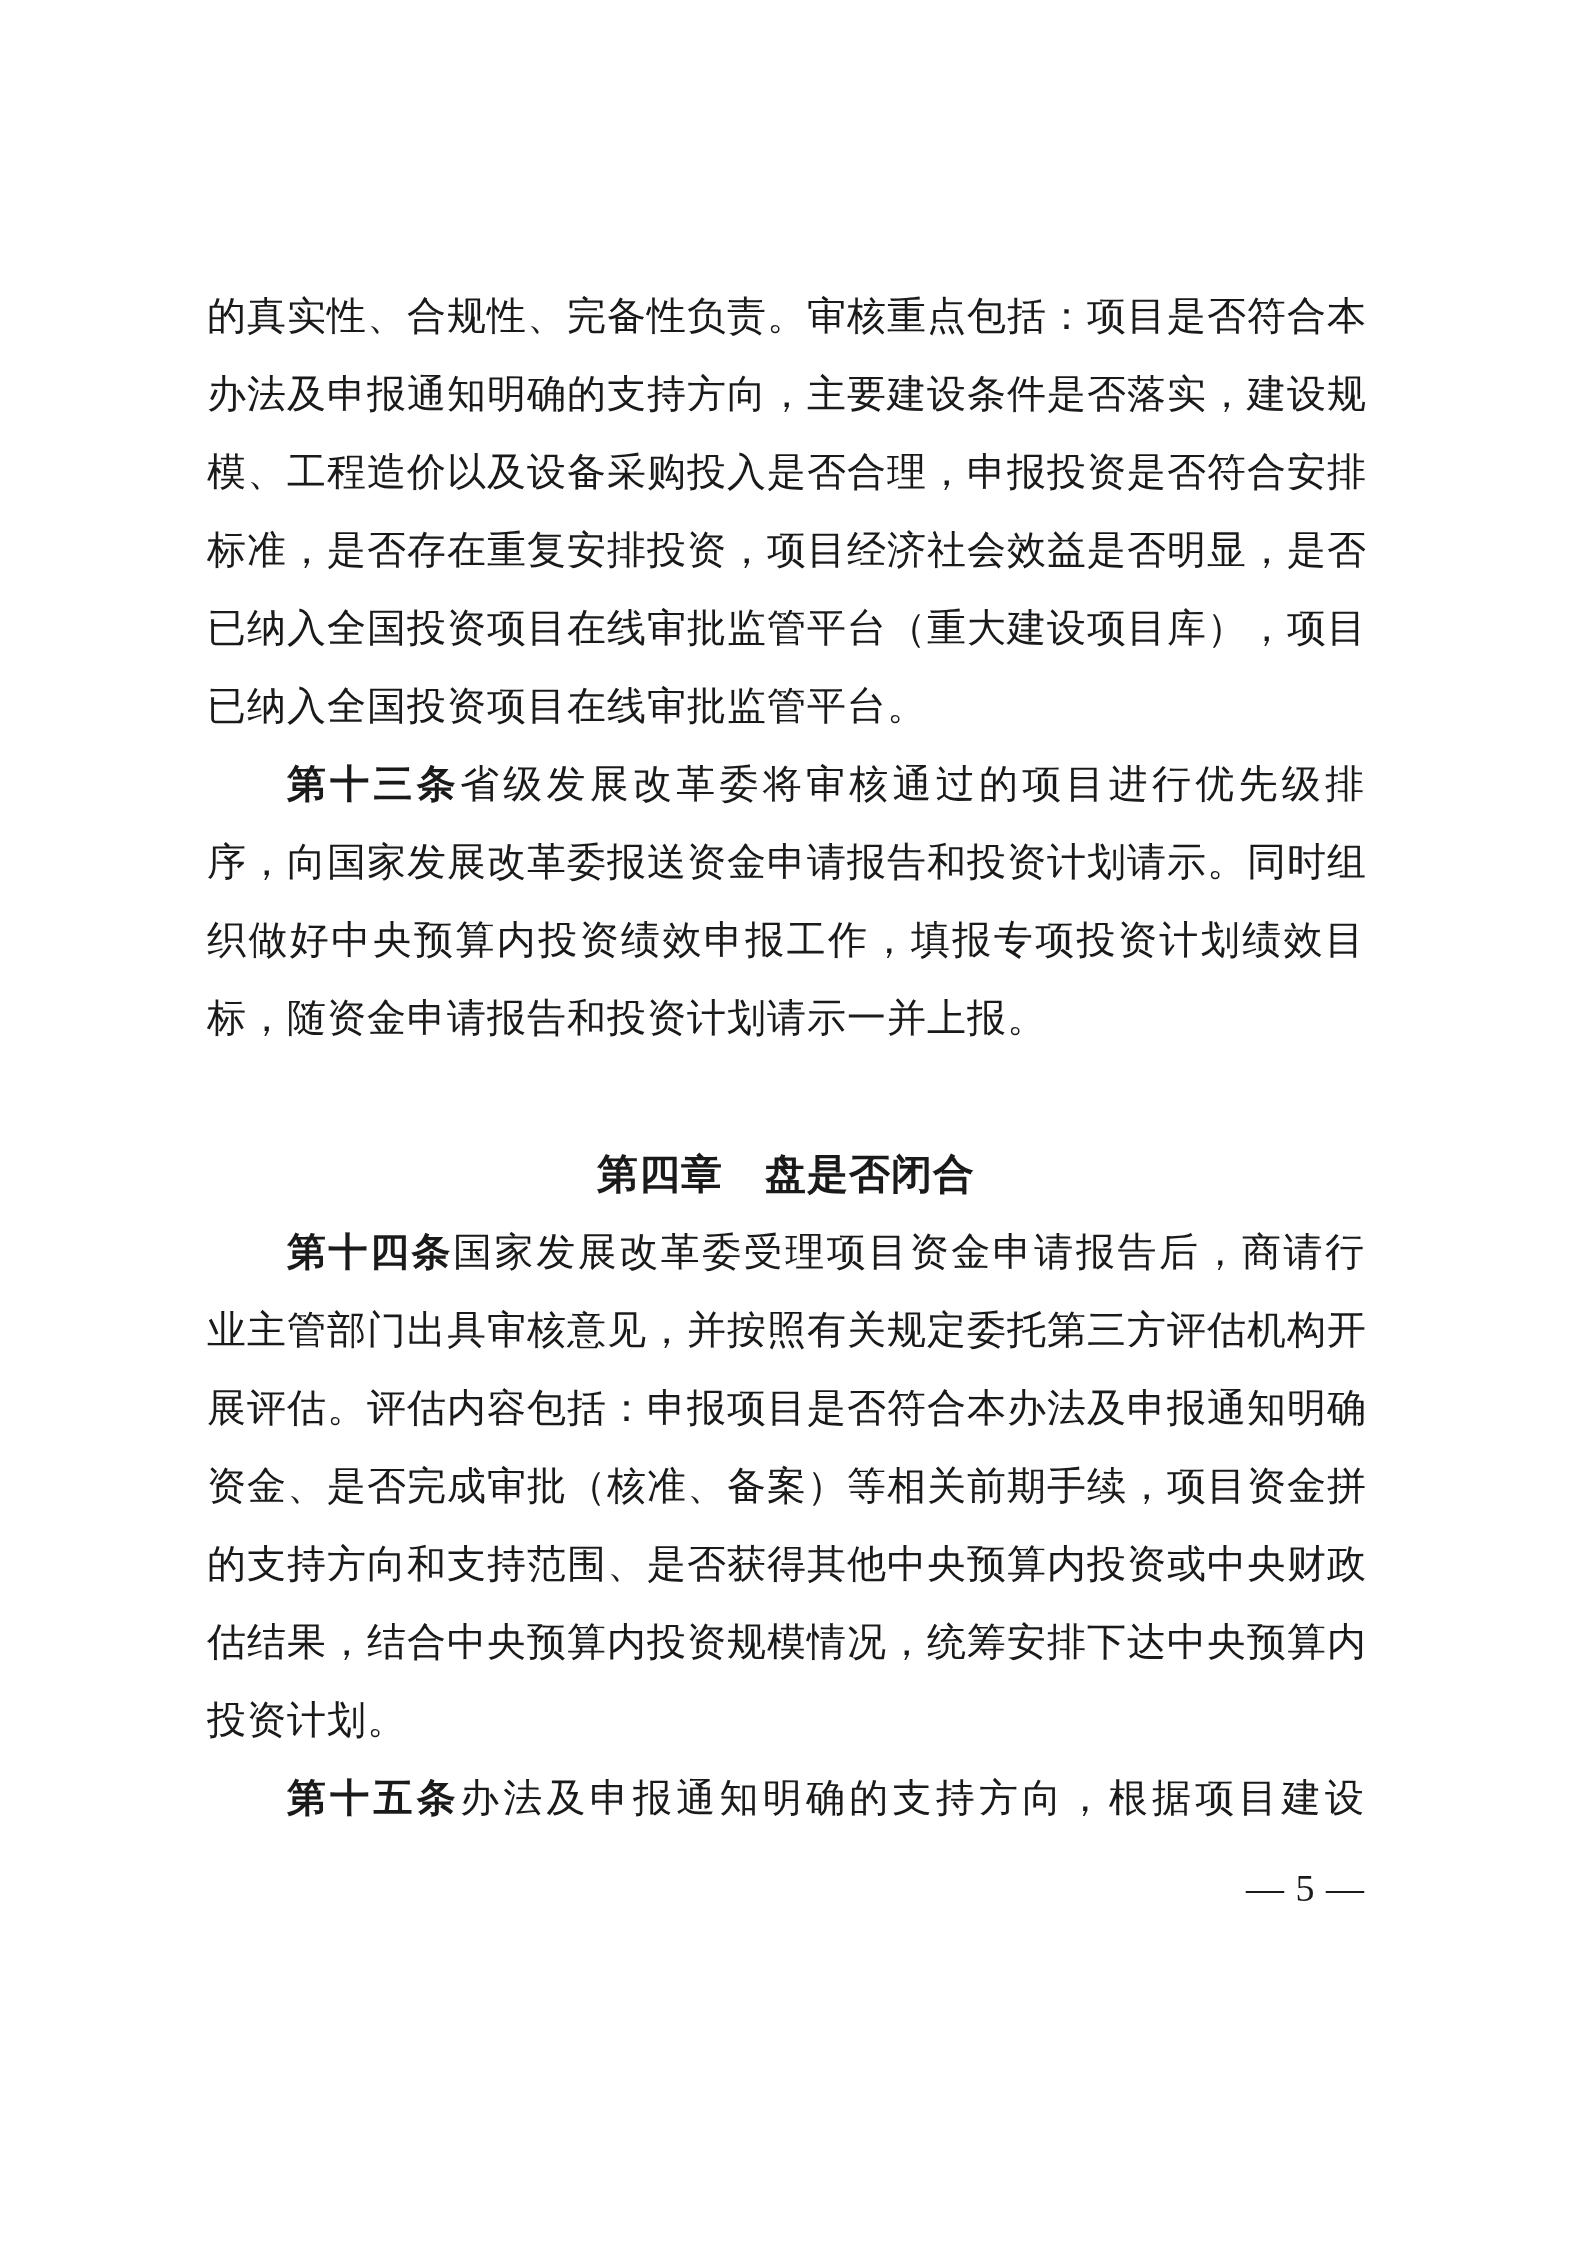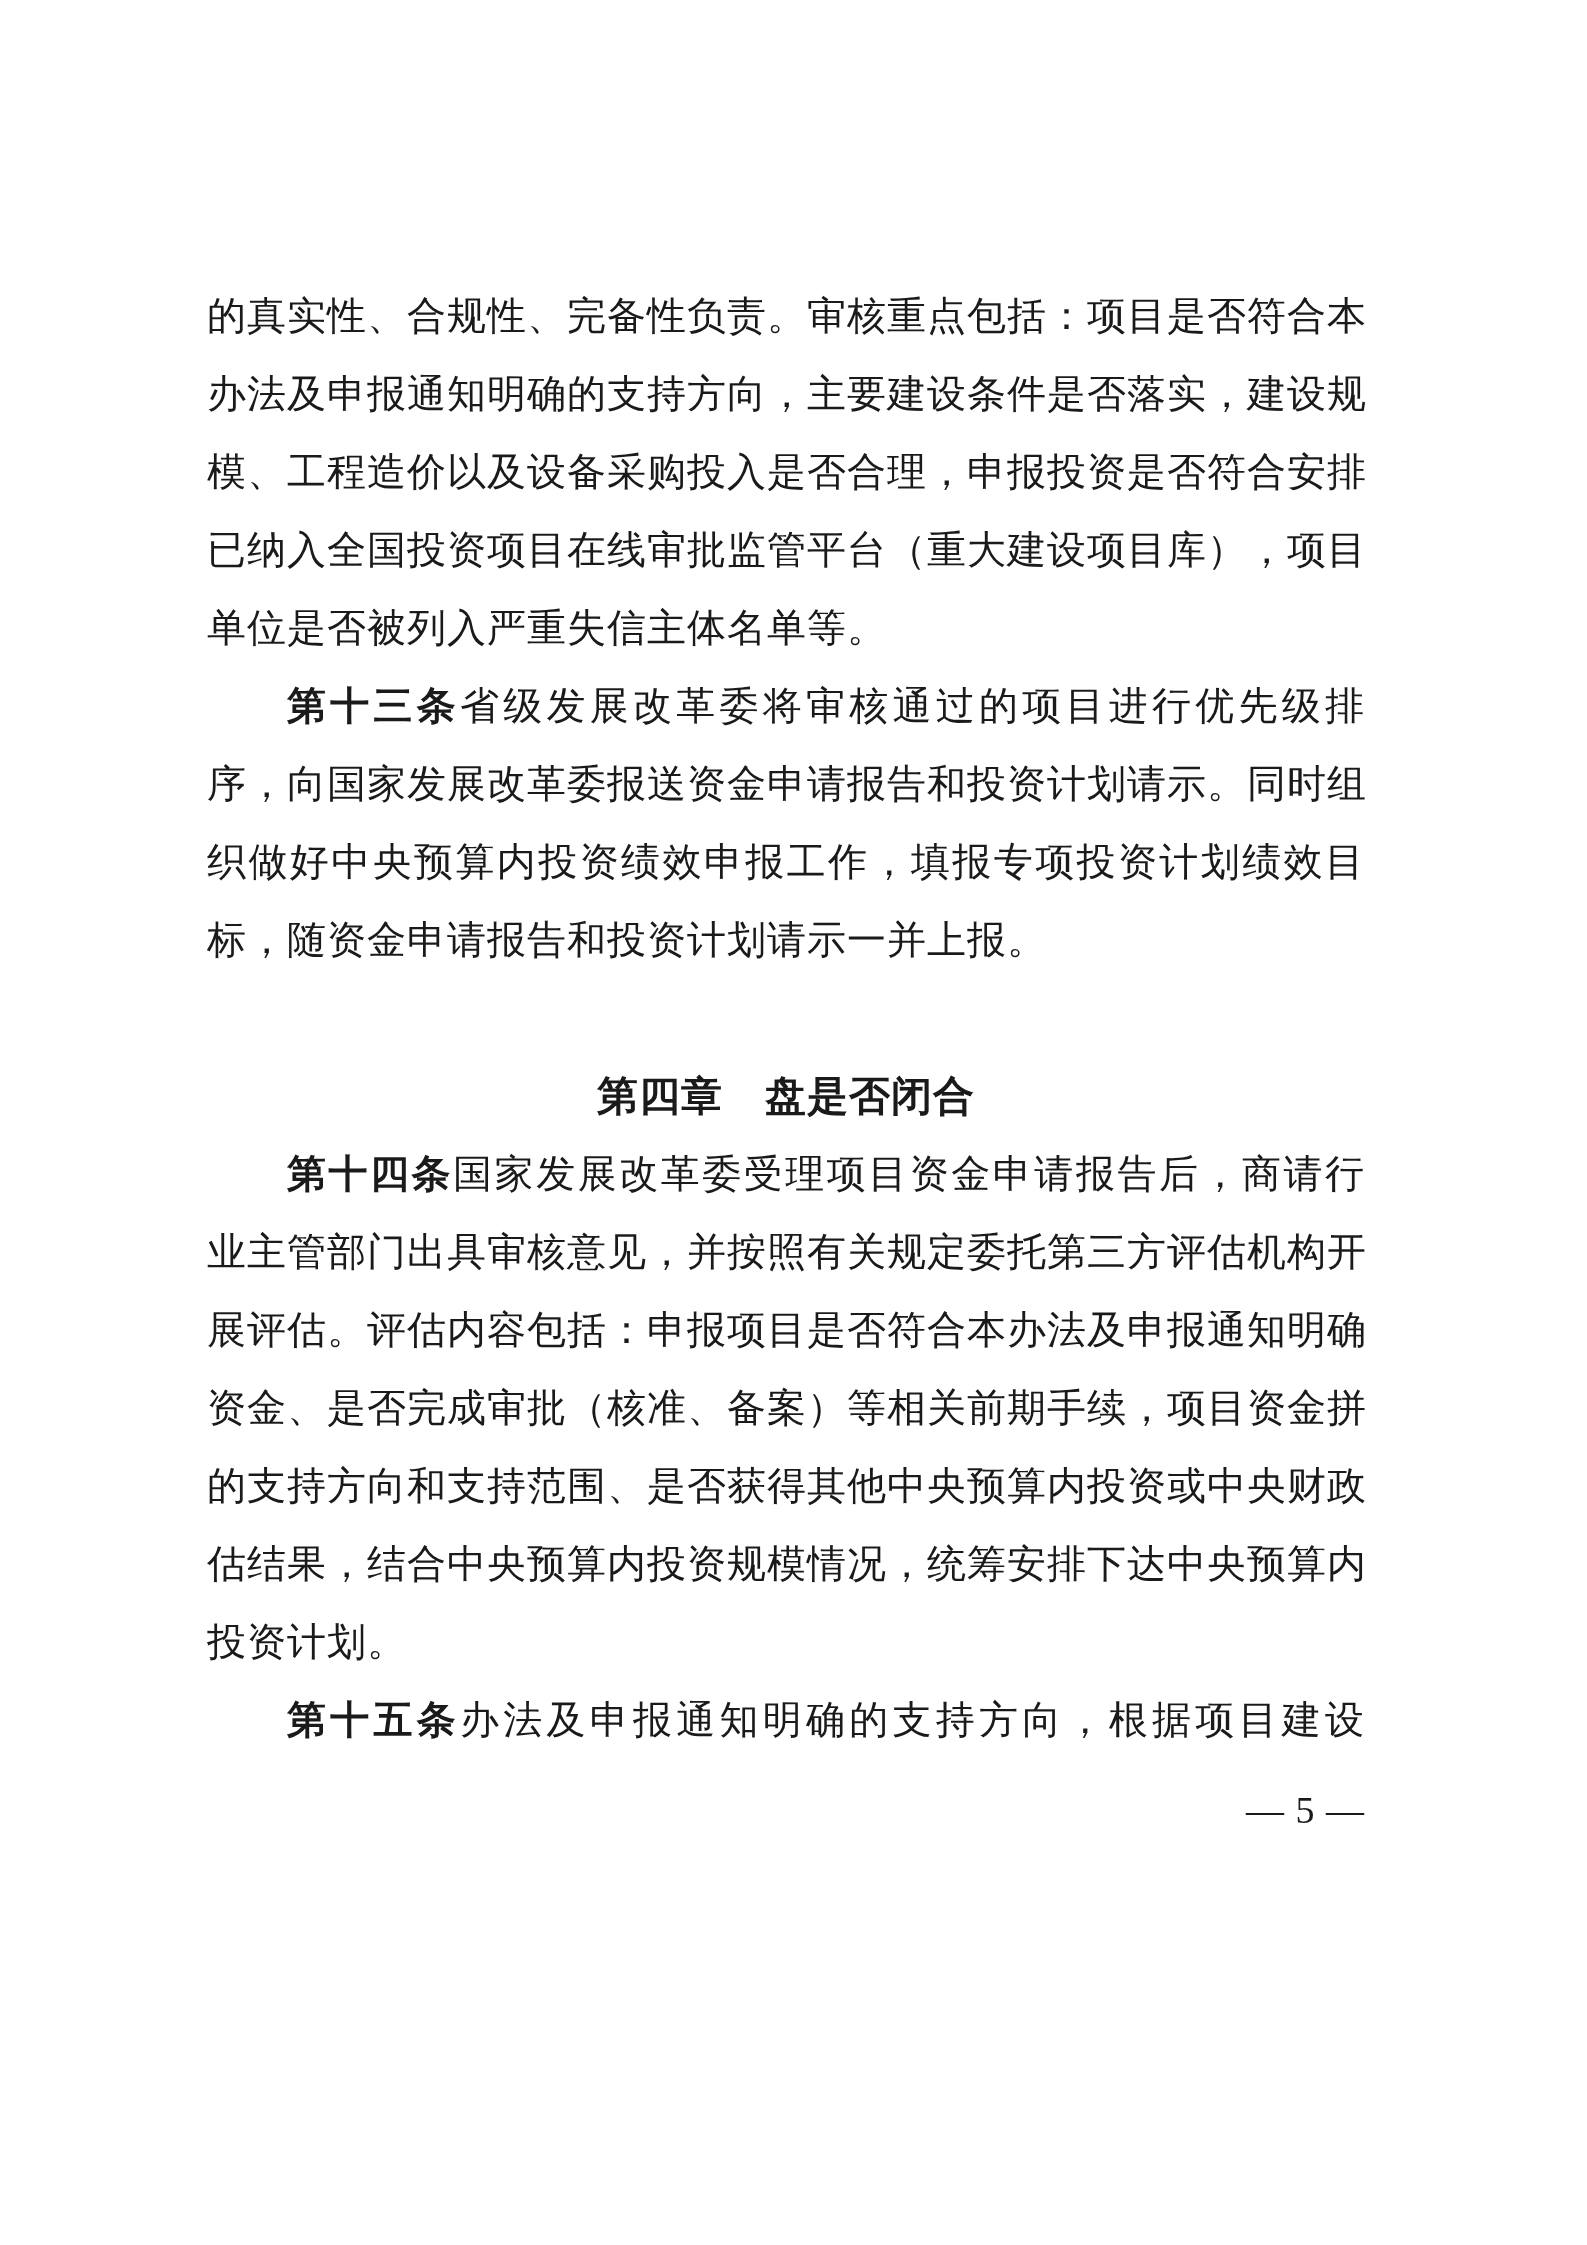--- a/index.html
+++ b/index.html
@@ -56,22 +56,23 @@
 </style>
 </head>
 <body>
 
 <div class="page">
   <div class="content">
 
     <div class="line just">的真实性、合规性、完备性负责。审核重点包括：项目是否符合本</div>
     <div class="line just">办法及申报通知明确的支持方向，主要建设条件是否落实，建设规</div>
     <div class="line just">模、工程造价以及设备采购投入是否合理，申报投资是否符合安排</div>
+    <div class="line just">标准，是否存在重复安排投资，项目经济社会效益是否明显，是否</div>
     <div class="line just">已纳入全国投资项目在线审批监管平台（重大建设项目库），项目</div>
-    <div class="line">单位是否被列入严重失信主体名单等。</div>
+    <div class="line">已纳入全国投资项目在线审批监管平台。</div>
 
     <div class="line just indent">
       <span class="term">第十三条</span><span>省级发展改革委将审核通过的项目进行优先级排</span>
     </div>
     <div class="line just">序，向国家发展改革委报送资金申请报告和投资计划请示。同时组</div>
     <div class="line just">织做好中央预算内投资绩效申报工作，填报专项投资计划绩效目</div>
     <div class="line">标，随资金申请报告和投资计划请示一并上报。</div>
 
     <div class="line"></div>
 

